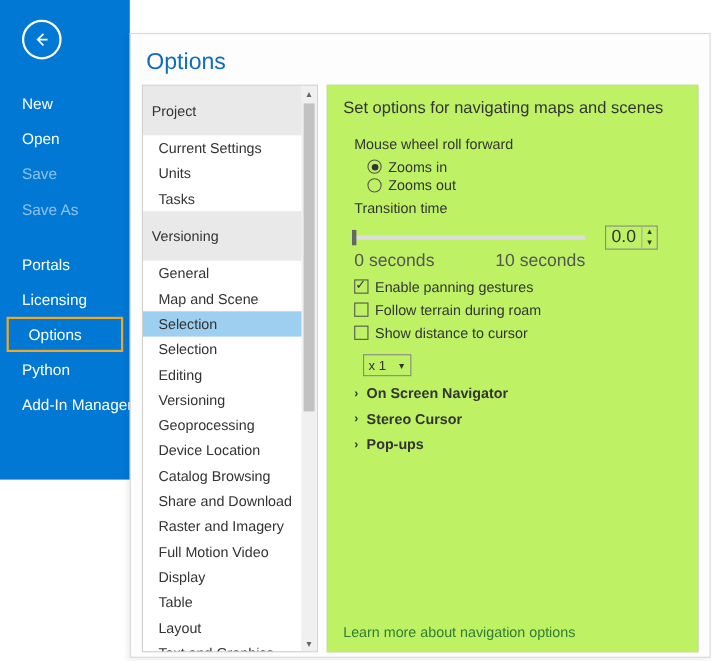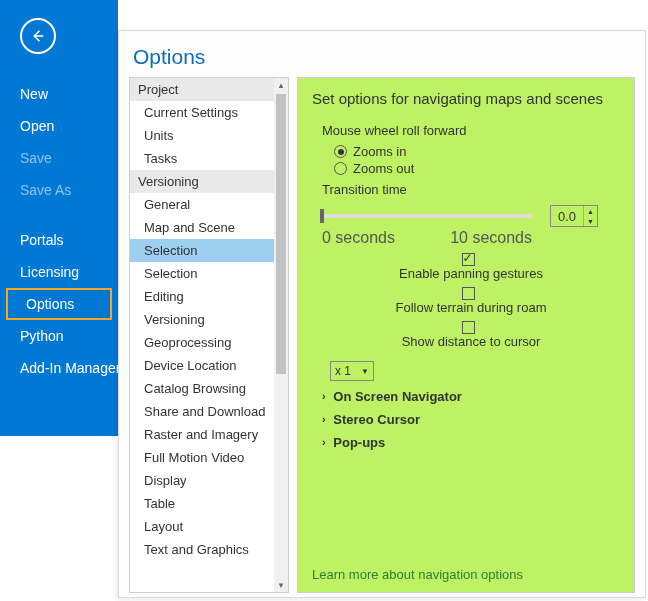--- a/index.html
+++ b/index.html
@@ -96,21 +96,21 @@
   .scrollbar-up { top: 0; }
   .scrollbar-down { bottom: 0; }
   .scrollbar-thumb {
     position: absolute;
     left: 2px; top: 16px;
     width: 10px; height: 280px;
     background: #c2c2c2;
   }
   .cat-header {
     background: #e9e9e9;
-    padding: 4px 8px;
+    padding: 15px 8px;
     font-weight: 400;
     color: #333;
   }
   .cat-item {
     padding: 4px 8px 4px 14px;
     cursor: pointer;
     white-space: nowrap;
   }
   .cat-item.selected {
     background: #9ccff0;
@@ -134,39 +134,39 @@
     margin: 2px 0 2px 22px;
   }
   .radio {
     width:13px;height:13px;border:1px solid #555;border-radius:50%;
     margin-right:6px;position:relative;
   }
   .radio.checked::after{
     content:"";position:absolute;left:2.5px;top:2.5px;width:6px;height:6px;
     background:#333;border-radius:50%;
   }
-  .check-row { margin-left: 10px; margin-top:6px;flex-direction:column; }
+  .check-row { margin-left: 10px; margin-top:6px; }
   .check {
     width:13px;height:13px;border:1px solid #555;margin-right:6px;
     position:relative;
   }
   .check.checked::after{
     content:"✓";position:absolute;left:0;top:-3px;font-size:12px;color:#333;
   }
   .slider-wrap { display:flex; align-items:center; margin:8px 0 2px 10px; }
   .slider {
     width:210px;height:4px;background:#ddd;position:relative;margin-right:18px;
   }
   .slider-thumb{
     position:absolute;left:-2px;top:-5px;width:4px;height:14px;background:#666;
   }
   .spin {
     width:48px;height:22px;border:1px solid #888;display:flex;align-items:center;
   }
-  .spin-val{flex:1;text-align:center;font-size:13px;}
+  .spin-val{flex:1;text-align:center;font-size:16px;}
   .spin-btns{width:14px;display:flex;flex-direction:column;}
   .spin-btn{height:10px;display:flex;align-items:center;justify-content:center;font-size:7px;cursor:pointer;border-left:1px solid #aaa;}
   .slider-labels{display:flex;justify-content:space-between;width:210px;margin-left:10px;font-size:16px;color:#555;}
   .select-row{display:flex;align-items:center;margin:12px 0 4px 10px;}
   .select-box{width:44px;height:20px;border:1px solid #888;margin-left:8px;display:flex;align-items:center;padding:0 4px;justify-content:space-between;font-size:12px;}
   .expander{margin:8px 0 6px 10px;font-weight:600;cursor:pointer;}
   .expander .chev{display:inline-block;transform:rotate(0deg);margin-right:4px;font-size:11px;position:relative;top:-1px;}
   .learn-link{color:#2e7d32;position:absolute;bottom:10px;left:14px;font-size:13px;cursor:pointer;}
 </style>
 </head>

